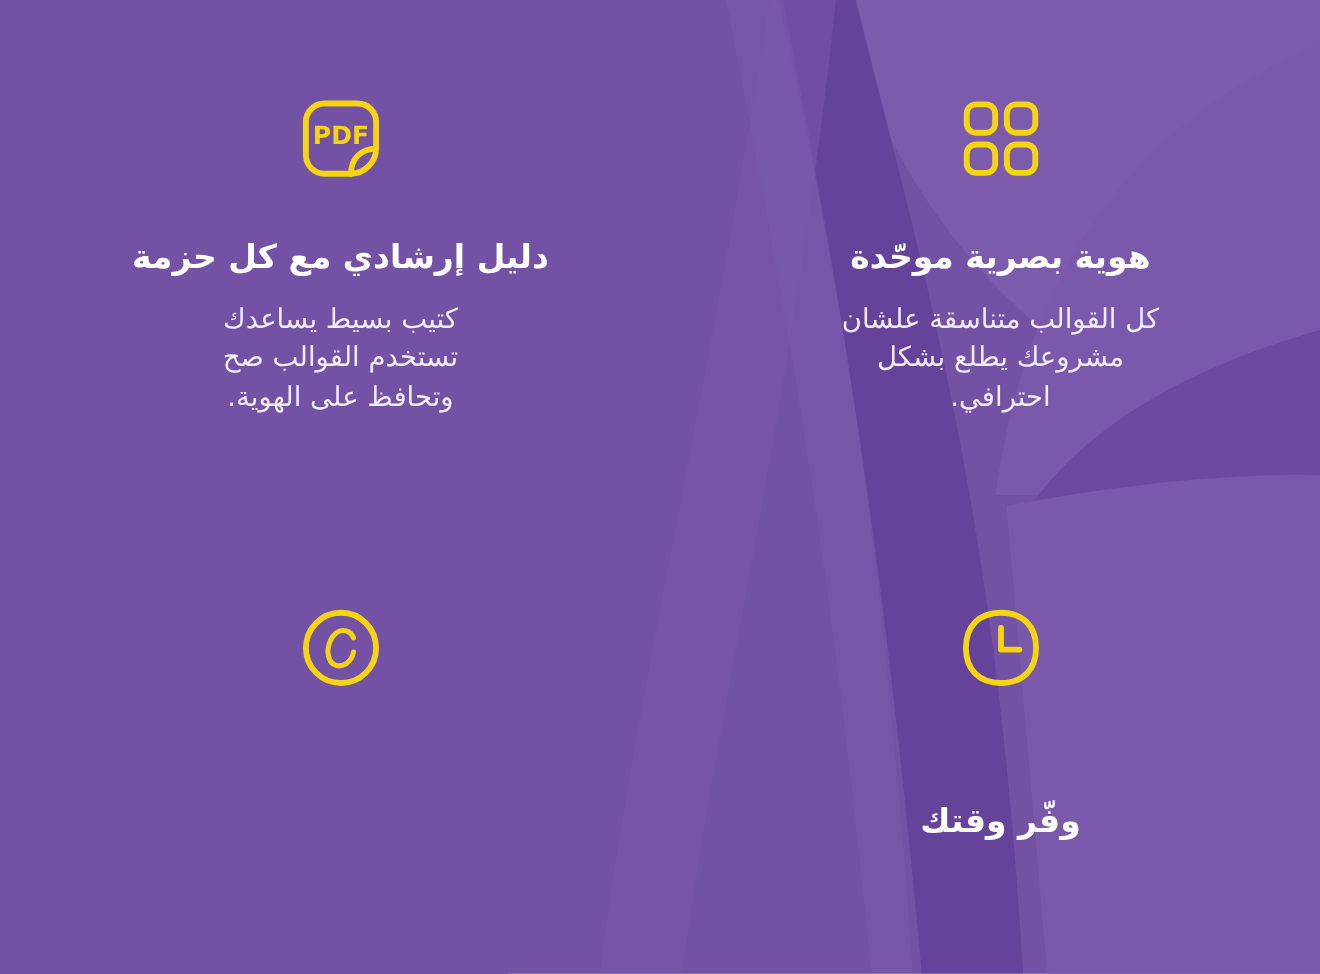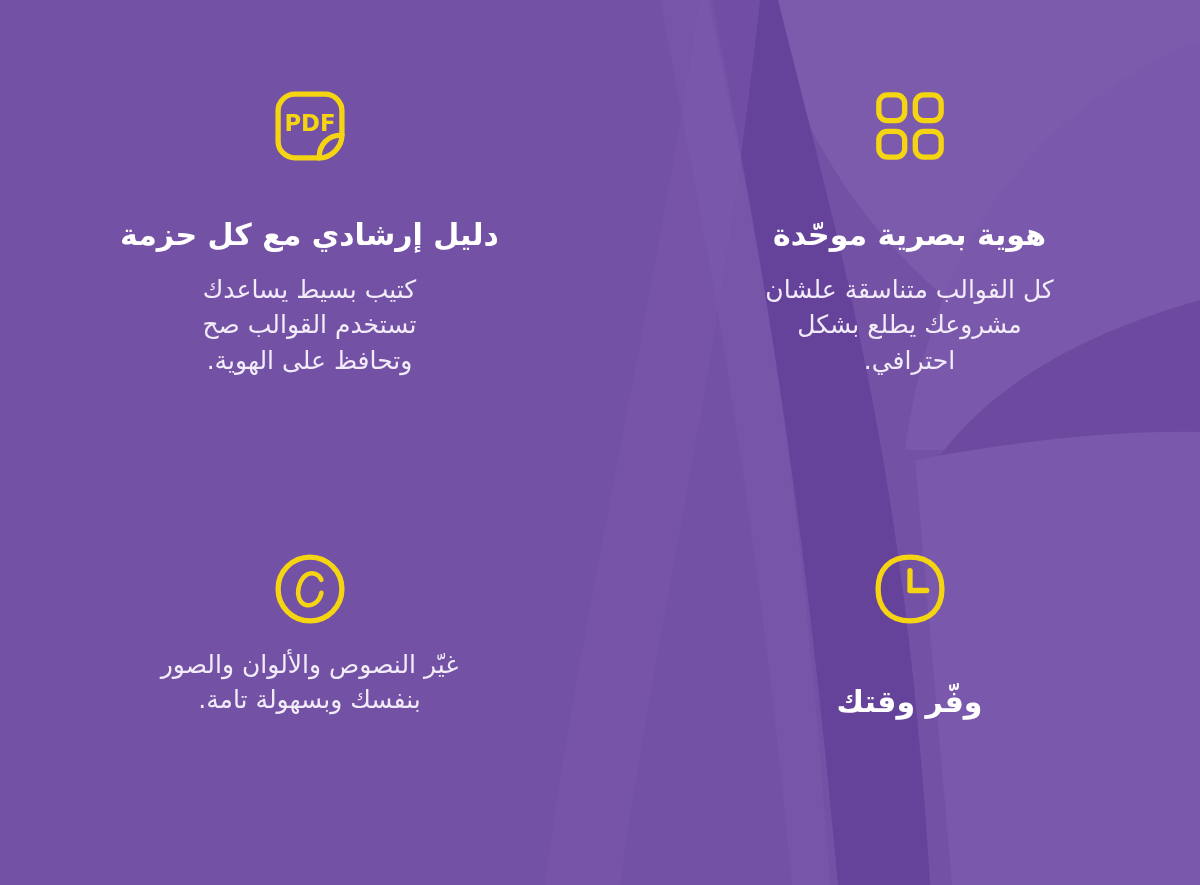--- a/index.html
+++ b/index.html
@@ -49,21 +49,21 @@
     position: relative;
     display: flex;
     flex-direction: column;
     align-items: center;
     box-sizing: border-box;
   }
 
   .card-tl { padding: 88px 120px 0 120px; }
   .card-tr { padding: 88px 120px 0 120px; }
   .card-bl { padding: 108px 120px 0 120px; }
-  .card-br { padding: 108px 120px 0 120px; }
+  .card-br { padding: 108px 120px 0 120px; gap: 45px; }
 
   .feature-icon {
     width: 76px;
     height: 76px;
     display: block;
     margin-bottom: 0;
   }
 
   .feature-title {
     margin: 0;
@@ -168,17 +168,16 @@
       </svg>
       <h2 class="feature-title">وفّر وقتك</h2>
     </div>
 
     <div class="feature-card card-bl">
       <svg class="feature-icon" viewBox="0 0 100 100" xmlns="http://www.w3.org/2000/svg">
         <circle class="icon-stroke" cx="50" cy="50" r="42"></circle>
         <path class="icon-stroke" style="stroke-width:6" d="M 65 38 C 62 30 53 27 46 31 C 36 37 32 53 36 63
                  C 39 71 48 74 56 69 C 61 66 64 60 65 55"></path>
       </svg>
-      <p class="feature-desc">غيّر النصوص والألوان والصور بنفسك وبسهولة تامة.</p>
     </div>
 
   </div>
 </div>
 
 </body></html>

